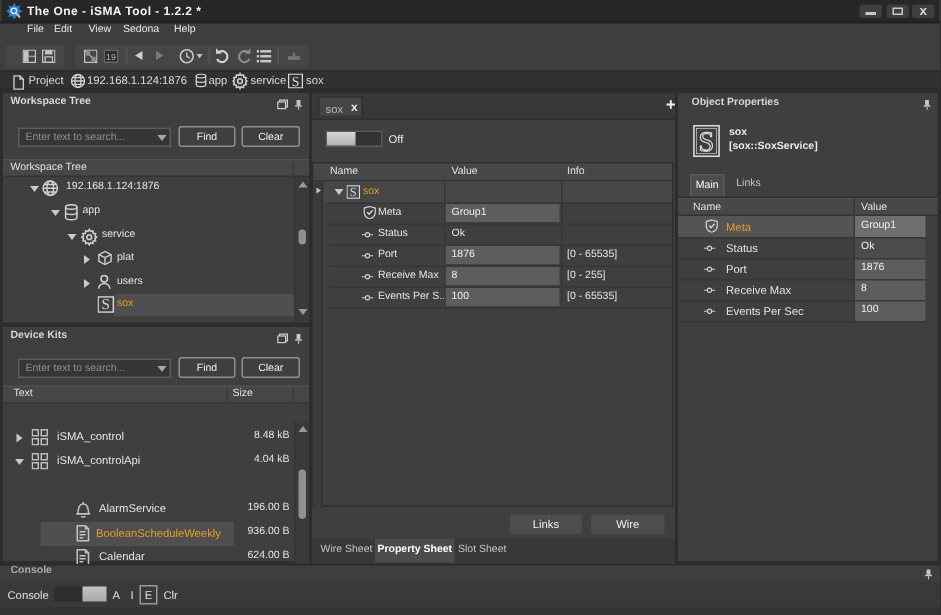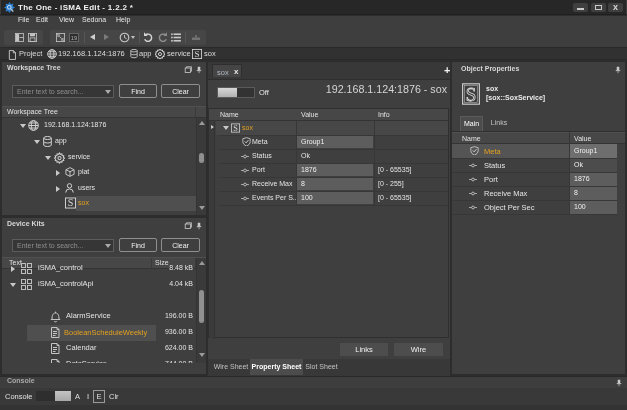--- a/index.html
+++ b/index.html
@@ -124,21 +124,21 @@
           <rect x="1" y="2.5" width="6.5" height="5.5"></rect>
           <path d="M2.5 2.5 v-1.5 h6.5 v5.5 h-1.5"></path>
         </g>
 </defs>
 </svg>
 
 <div class="abs" style="left:0;top:0;width:627px;height:15px;background:#272727;border-bottom:1px solid #1f1f1f;border-left:1px solid #3c3c3c;border-right:1px solid #3c3c3c;">
   <svg class="ic" style="left:3px;top:2px" width="11" height="11" viewBox="0 0 13 13">
         <use href="#gearlogo"></use>
       </svg>
-  <div class="abs bold" style="left:17px;top:3px;font-size:8px;color:#f2f2f2;letter-spacing:0.3px;">The One - iSMA Edit - 1.2.2 *</div>
+  <div class="abs bold" style="left:17px;top:3px;font-size:8px;color:#f2f2f2;letter-spacing:0.3px;">The One - iSMA Tool - 1.2.2 *</div>
   <div class="abs" style="left:572px;top:3px;width:15px;height:9px;background:#3f3f3f;border-radius:2px;">
         <div class="abs" style="left:4px;top:5px;width:7px;height:2px;background:#c9c9c9;"></div>
       </div>
   <div class="abs" style="left:590px;top:3px;width:15px;height:9px;background:#3f3f3f;border-radius:2px;">
         <div class="abs" style="left:4px;top:2px;width:7px;height:5px;border:1px solid #c9c9c9;"></div>
       </div>
   <div class="abs" style="left:607px;top:3px;width:15px;height:9px;background:#3f3f3f;border-radius:2px;color:#d5d5d5;font-size:9px;font-weight:bold;line-height:8px;text-align:center;">x</div>
 </div>
 
 <div class="abs" style="left:0;top:16px;width:627px;height:12px;background:#3e3e3e;">
@@ -311,21 +311,21 @@
   <div class="input" style="left:10px;top:21px;width:102px;height:13px;">Enter text to search...</div>
   <div class="arr-d" style="left:103px;top:26px;border-top-color:#aaa;border-left-width:3px;border-right-width:3px;border-top-width:4px;"></div>
   <div class="btn" style="left:117px;top:20px;width:38px;height:14px;line-height:13px;">Find</div>
   <div class="btn" style="left:159px;top:20px;width:39px;height:14px;line-height:13px;">Clear</div>
   <div class="colhdr" style="left:0;top:39px;width:204px;height:12px;">
         <span style="position:absolute;left:7px;top:1px;">Text</span>
         <span style="position:absolute;left:153px;top:1px;">Size</span>
         <span class="abs" style="left:149px;top:0;width:1px;height:12px;background:#3a3a3a;"></span>
         <span class="abs" style="left:193px;top:0;width:1px;height:12px;background:#3a3a3a;"></span>
       </div>
-  <div style="position:absolute;left:0;top:40px;width:204px;height:105px;overflow:hidden;">
+  <div style="position:absolute;left:0;top:63px;width:204px;height:105px;overflow:hidden;">
     <div class="row" style="left:0;top:3px;width:194px;height:16px;">
           <span class="arr-r" style="left:9px;top:5px;"></span>
           <svg class="ic" style="left:19px;top:2px" width="11" height="11" viewBox="0 0 11 11">
             <use href="#kit"></use>
           </svg>
           <span class="abs" style="left:36px;top:2px;">iSMA_control</span>
           <span class="abs t10" style="right:3px;top:3px;">8.48 kB</span>
         </div>
     <div class="row" style="left:0;top:19px;width:194px;height:16px;">
           <span class="arr-d" style="left:8px;top:6px;"></span>
@@ -379,21 +379,20 @@
     <span class="abs" style="left:21px;top:2px;font-size:8px;color:#e8e8e8;font-weight:bold;">x</span>
   </div>
   <div class="abs" style="left:236px;top:2px;font-size:11px;color:#f0f0f0;font-weight:bold;">+</div>
 
   <div class="abs" style="left:0;top:17px;width:242px;height:297px;background:#3f3f3f;border-top:1px solid #2e2e2e;">
 
     <div class="abs" style="left:9px;top:7px;width:38px;height:11px;background:#333;border:1px solid #5a5a5a;">
           <span class="abs" style="left:0;top:0;width:19px;height:9px;background:linear-gradient(#d8d8d8,#b0b0b0);"></span>
         </div>
     <div class="abs" style="left:51px;top:8px;font-size:7.5px;color:#e8e8e8;">Off</div>
-    <div class="abs" style="right:3px;top:3px;font-size:10.7px;color:#d5d5d5;">192.168.1.124:1876 - sox</div>
 
     <div class="abs" style="left:0;top:28px;width:241px;height:230px;border:1px solid #2f2f2f;background:#3f3f3f;">
 
       <div class="colhdr" style="left:0;top:0;width:239px;height:12px;border-top:none;">
         <span class="abs" style="left:11px;top:2px;">Name</span>
         <span class="abs" style="left:92px;top:2px;">Value</span>
         <span class="abs" style="left:169px;top:2px;">Info</span>
       </div>
 
       <div class="abs" style="left:0;top:12px;width:6px;height:218px;background:#3b3b3b;border-right:1px solid #333;"></div>
@@ -513,21 +512,21 @@
           <svg class="ic" style="left:17px;top:4px" width="8" height="7" viewBox="0 0 10 9">
             <use href="#slot"></use>
           </svg>
           <span class="abs" style="left:32px;top:3px;">Receive Max</span>
         </div>
     <div class="vcell" style="left:118px;top:54px;width:47px;height:14px;padding:3px 0 0 4px;">8</div>
     <div class="row" style="left:0;top:68px;width:118px;height:14px;">
           <svg class="ic" style="left:17px;top:4px" width="8" height="7" viewBox="0 0 10 9">
             <use href="#slot"></use>
           </svg>
-          <span class="abs" style="left:32px;top:3px;">Object Per Sec</span>
+          <span class="abs" style="left:32px;top:3px;">Events Per Sec</span>
         </div>
     <div class="vcell" style="left:118px;top:68px;width:47px;height:14px;padding:3px 0 0 4px;">100</div>
     <div class="gridline" style="left:0px;top:26px;width:165px;"></div>
     <div class="gridline" style="left:0px;top:40px;width:165px;"></div>
     <div class="gridline" style="left:0px;top:54px;width:165px;"></div>
     <div class="gridline" style="left:0px;top:68px;width:165px;"></div>
     <div class="gridline" style="left:0px;top:82px;width:165px;"></div>
     <div class="abs" style="left:117px;top:0px;width:1px;height:82px;background:#373737;"></div>
   </div>
 </div>

